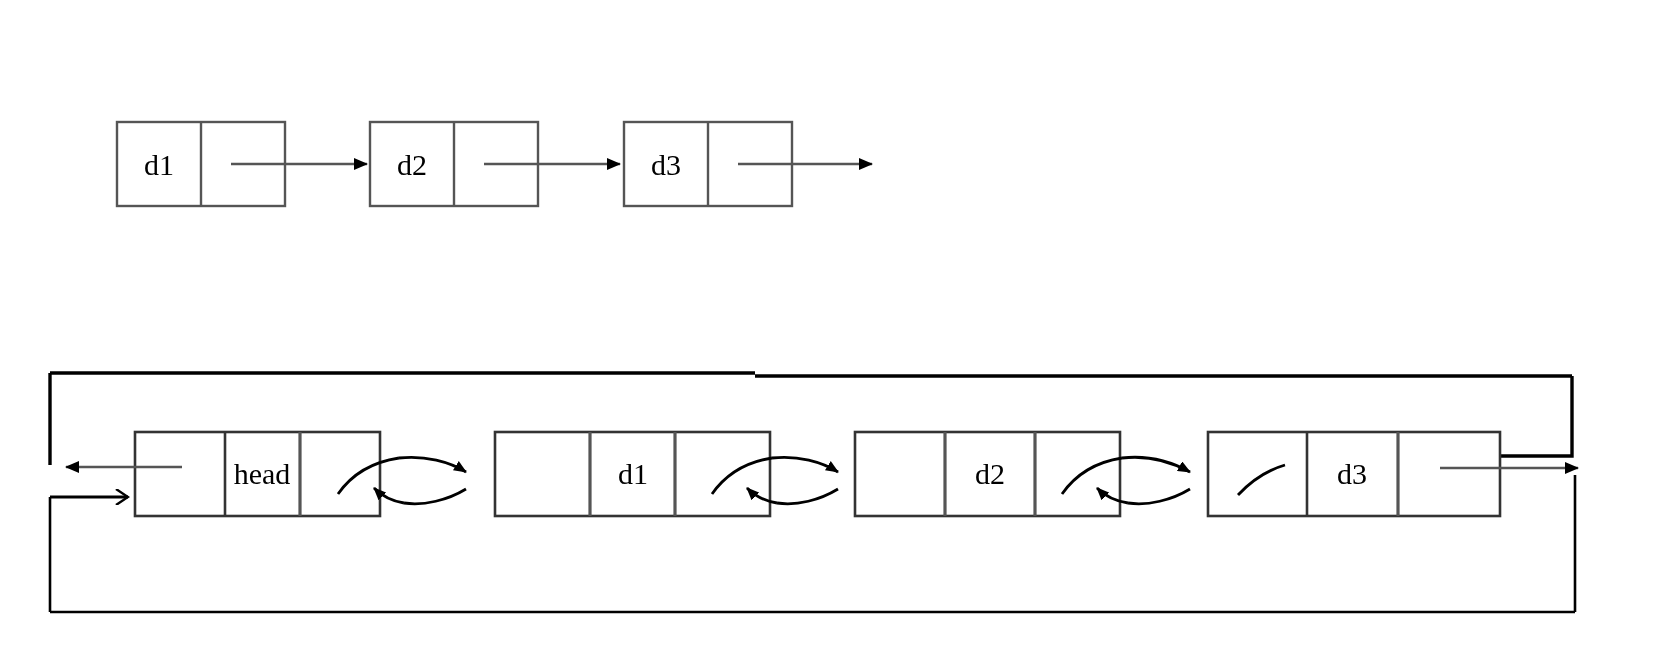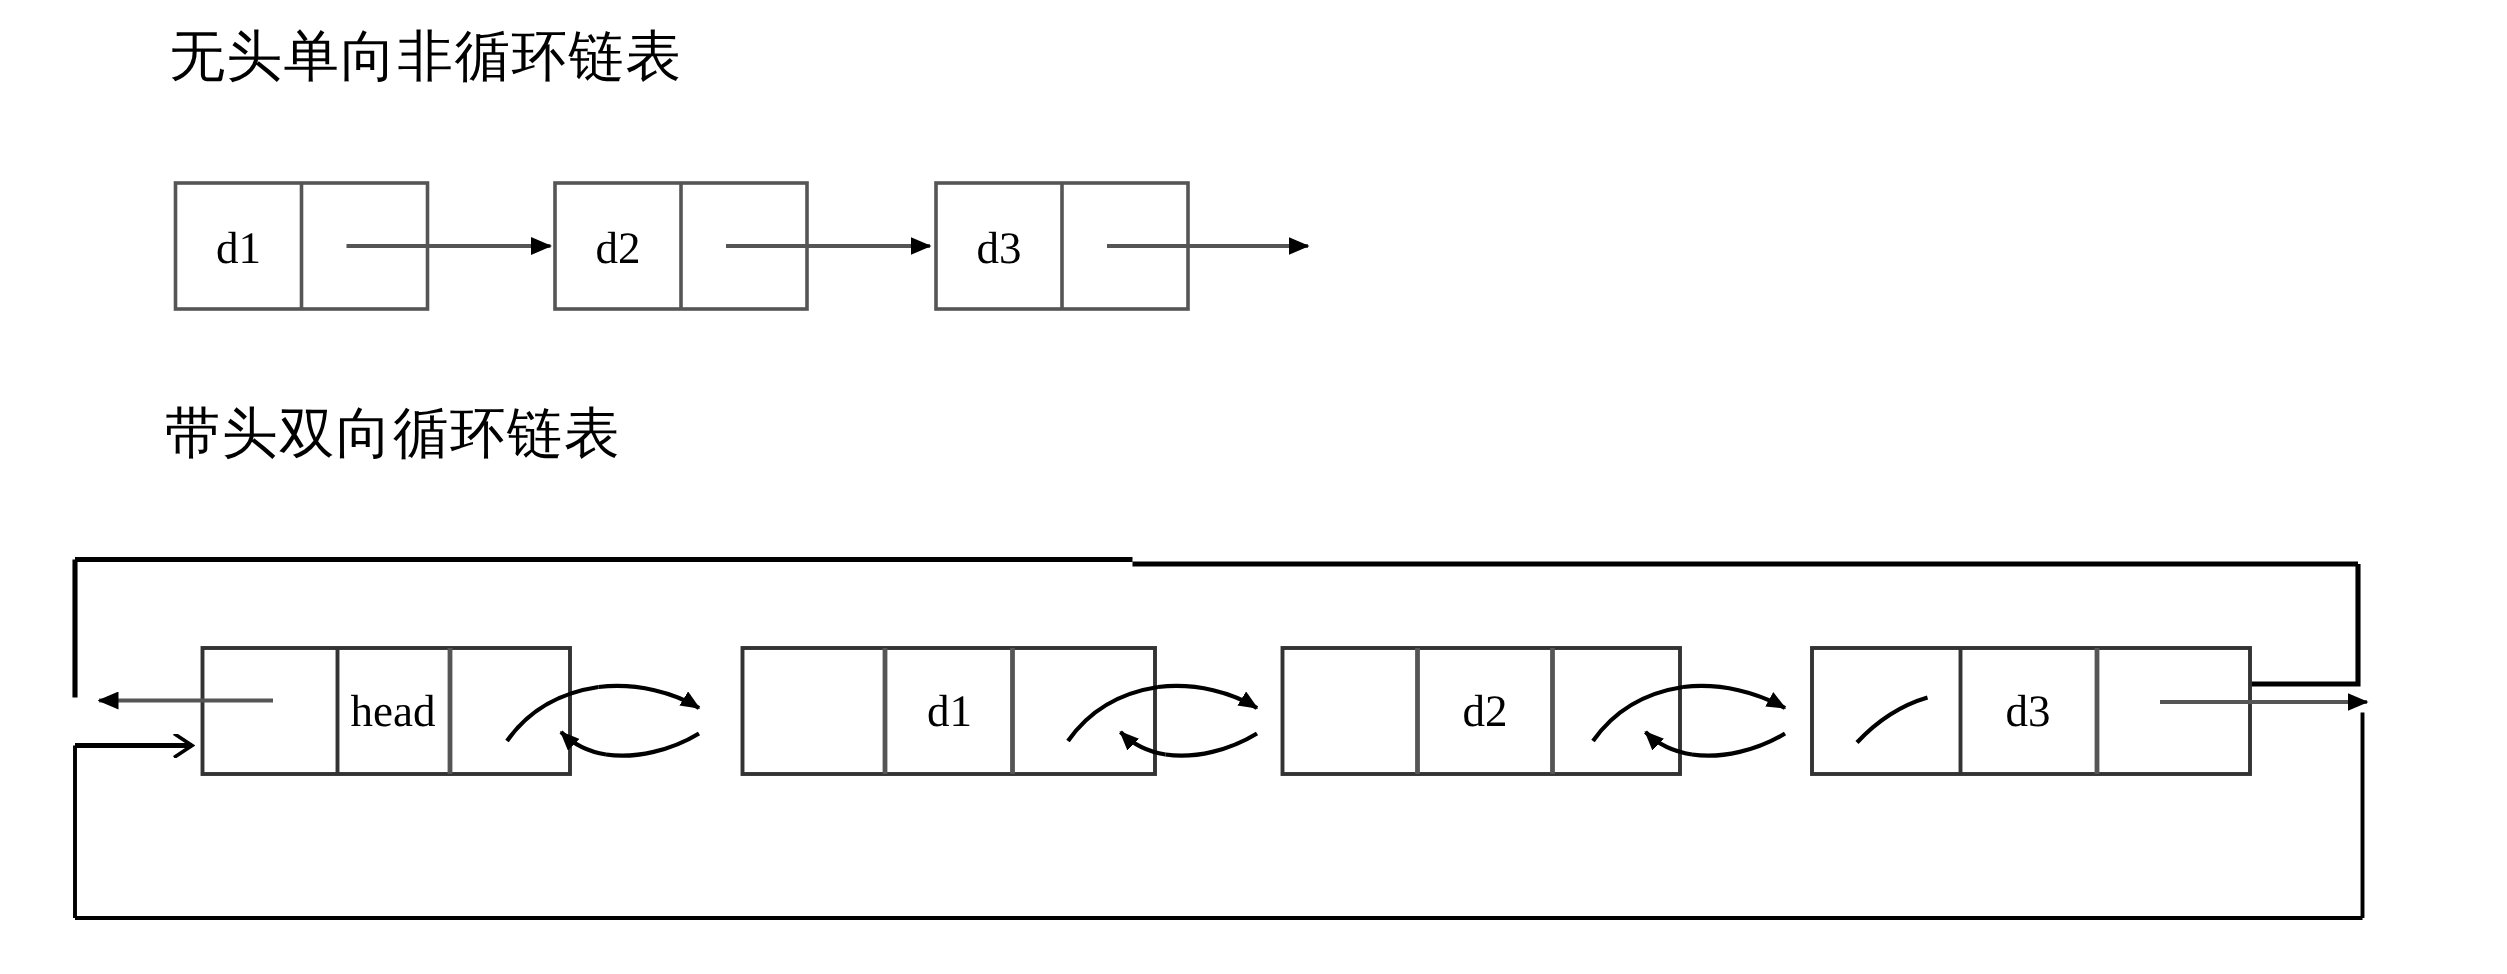--- a/index.html
+++ b/index.html
@@ -49,23 +49,21 @@
   .cell-label-mono {
     font-family: "Liberation Mono", monospace;
     font-size: 30px;
   }
 </style>
 </head>
 <body>
 
 <div class="canvas">
 
-  <div class="title" id="title-singly">无头单向非循环链表</div>
 
-  <div class="title" id="title-doubly">带头双向循环链表</div>
 
   <svg class="diagram" viewBox="0 0 1671 649">
     <defs>
       <marker id="solidArrow" markerWidth="14" markerHeight="12" refX="13" refY="6" orient="auto" markerUnits="userSpaceOnUse">
         <path d="M0,0 L14,6 L0,12 z" fill="#000000"></path>
       </marker>
       <marker id="solidArrowLeft" markerWidth="14" markerHeight="12" refX="13" refY="6" orient="auto" markerUnits="userSpaceOnUse">
         <path d="M0,0 L14,6 L0,12 z" fill="#000000"></path>
       </marker>
       <marker id="openArrow" markerWidth="16" markerHeight="16" refX="14" refY="8" orient="auto" markerUnits="userSpaceOnUse">

